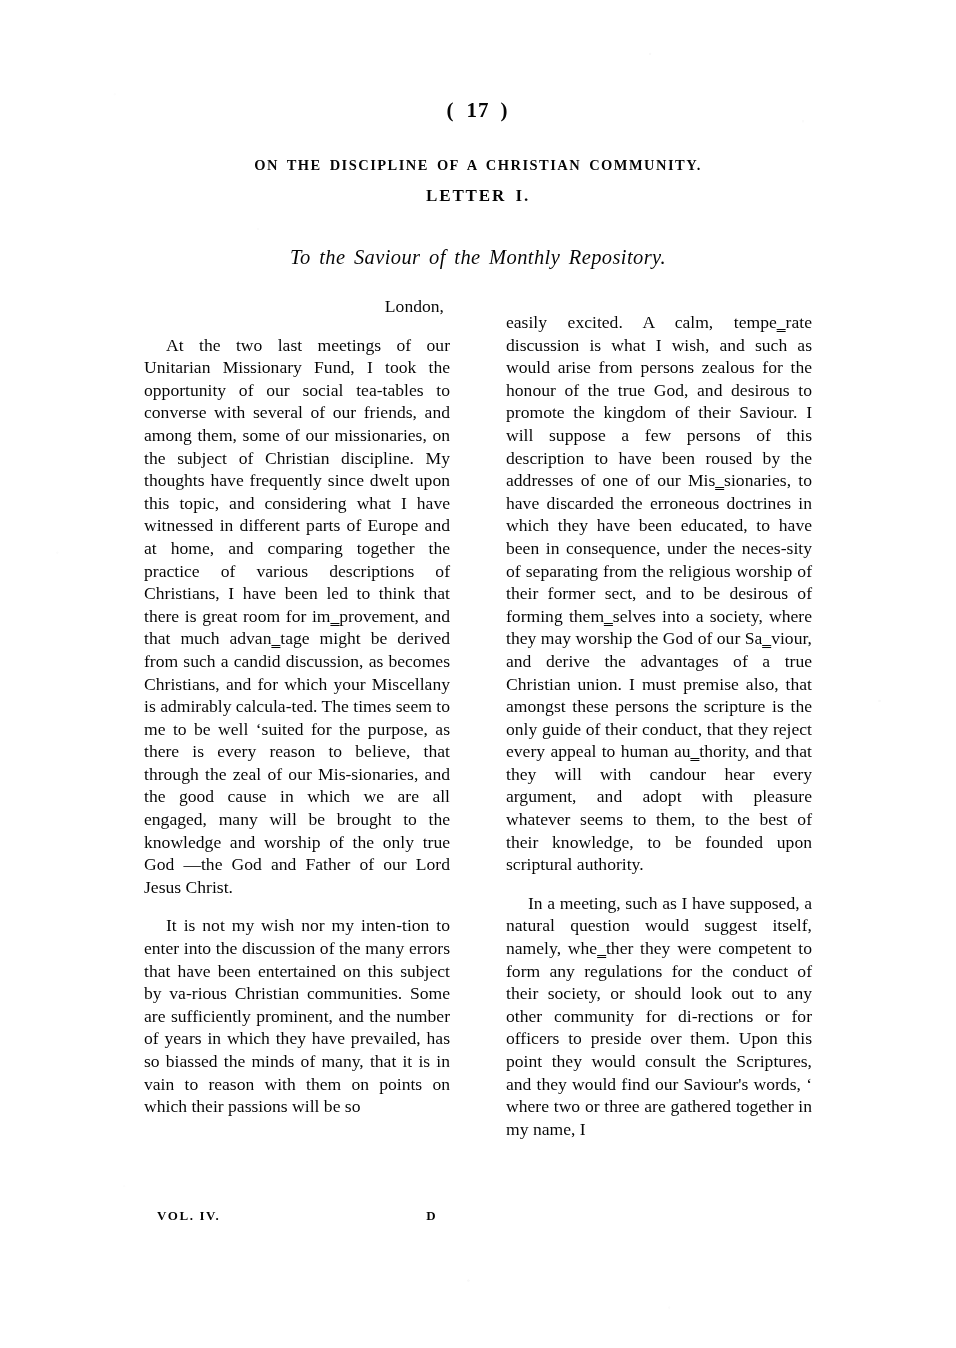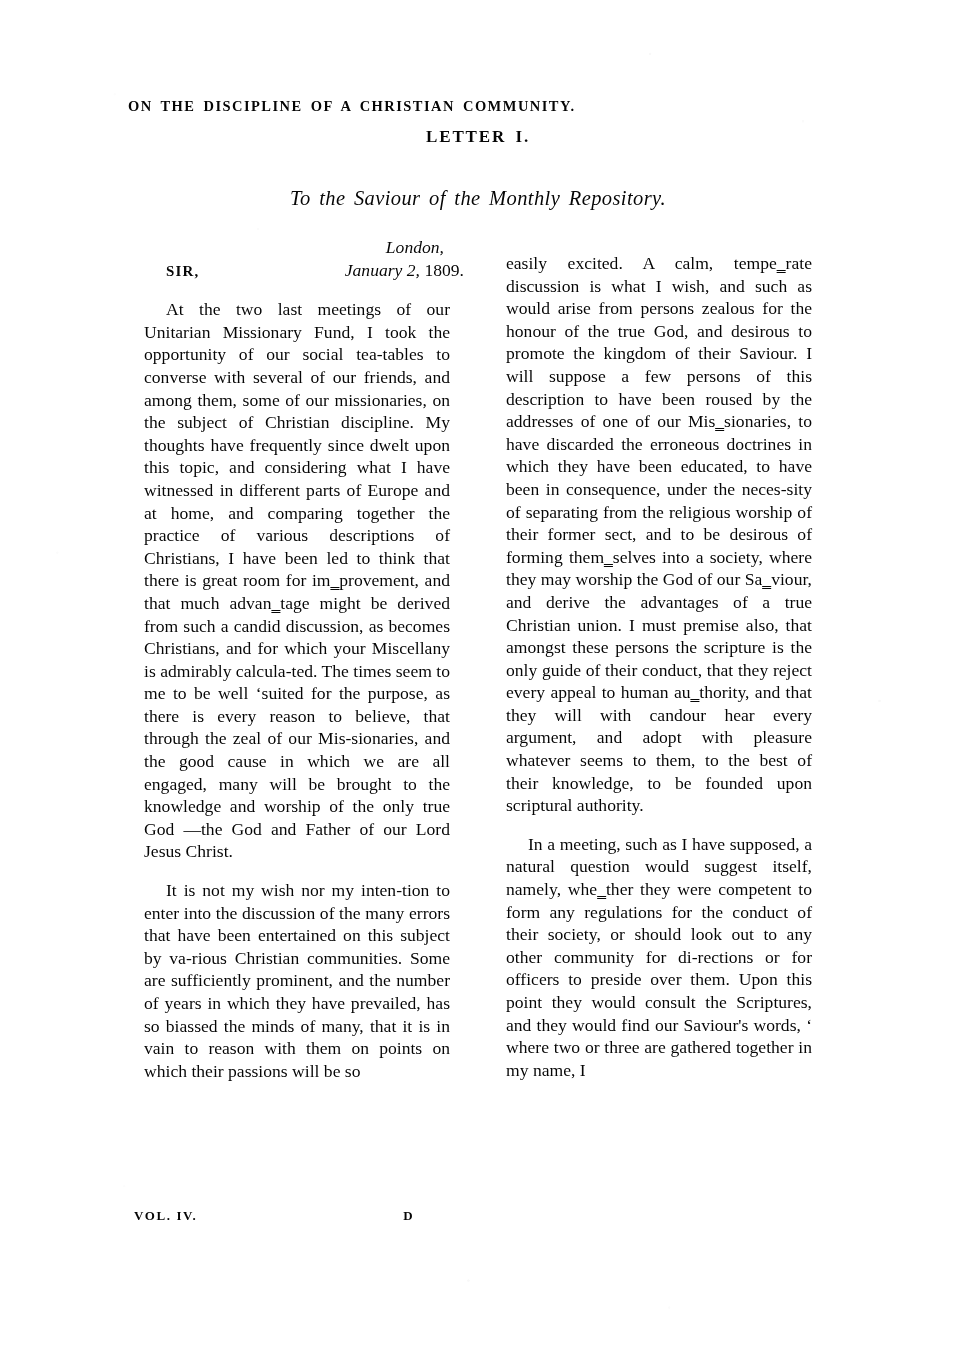--- a/index.html
+++ b/index.html
@@ -48,20 +48,21 @@
     font-size: 21px;
     letter-spacing: 2px;
     font-weight: 700;
     margin: 0 0 34px 0;
     font-family: "Liberation Serif", "DejaVu Serif", serif;
   }
   .folio .num { margin: 0 11px; letter-spacing: 1px; }
 
   
   .article-title {
+    text-align: center;
     font-size: 14.5px;
     font-weight: 700;
     letter-spacing: 1.45px;
     word-spacing: 3px;
     margin: 0 0 12px 0;
     font-family: Liberation Serif, serif;
   }
   .letter-no {
     text-align: center;
     font-size: 17px;
@@ -90,21 +91,20 @@
     font-size: 17.6px;
     line-height: 22.6px;
     text-align: justify;
     text-justify: inter-word;
   }
   .col p { margin: 16px; }
   .col p.indent { text-indent: 22px; }
 
   .dateline {
     margin: 0 0 0 0;
-    font-style: italic;
     text-align: right;
     padding-right: 22px;
     line-height: 22.6px;
   }
   .saluteline {
     display: flex;
     align-items: baseline;
     line-height: 22.6px;
     margin-bottom: 0;
   }
@@ -119,21 +119,21 @@
     font-style: italic;
     margin-left: auto;
     padding-right: 2px;
     white-space: nowrap;
   }
   .datetext .year { font-style: normal; }
 
   
   .footline {
     position: absolute;
-    left: 120px;
+    left: 143px;
     top: 1208px;
     width: 700px;
     display: flex;
     justify-content: center;
   }
   .vol {
     font-size: 13px;
     font-weight: 700;
     letter-spacing: 1.6px;
     font-variant: small-caps;
@@ -151,34 +151,32 @@
   
   .ink { filter: contrast(1.06); }
 </style>
 </head>
 <body>
 
 <div class="page ink">
 
   <div class="content">
 
+    <div class="folio">
+      <span>(</span><span class="num">17</span><span>)</span>
+    </div>
 
     <h1 class="article-title">ON THE DISCIPLINE OF A CHRISTIAN COMMUNITY.</h1>
     <h2 class="letter-no">LETTER I.</h2>
     <div class="addressee">To the Saviour of the Monthly Repository.</div>
 
     <div class="columns">
 
       <div class="col">
         <div class="dateline">London,</div>
-        <div class="saluteline">
-          <span class="salute">SIR,</span>
-          <span class="datetext"><span>January 2,</span>
-            <span class="year">1809.</span></span>
-        </div>
         <p class="indent">At the two last meetings of our Unitarian Missionary Fund, I took the opportunity of our social tea-tables to converse with several of our friends, and among them, some of our missionaries, on the subject of Christian discipline. My thoughts have frequently since dwelt upon this topic, and considering what I have witnessed in different parts of Europe and at home, and comparing together the practice of various descriptions of Christians, I have been led to think that there is great room for im‗provement, and that much advan‗tage might be derived from such a candid discussion, as becomes Christians, and for which your Miscellany is admirably calcula‑ted.   The times seem to me to be well ‘suited for the purpose, as there is every reason to believe, that through the zeal of our Mis-sionaries, and the good cause in which we are all engaged, many will be brought to the knowledge and worship of the only true God —the God and Father of our Lord Jesus Christ.</p>
         <p class="indent">It is not my wish nor my inten-tion to enter into the discussion of the many errors that have been entertained on this subject by va-rious Christian communities. Some are sufficiently prominent, and the number of years in which they have prevailed, has so biassed the minds of many, that it is in vain to reason with them on points on which their passions will be so</p>
       </div>
 
       <div class="col">
         <p>easily excited.   A calm, tempe‗rate discussion is what I wish, and such as would arise from persons zealous for the honour of the true God, and desirous to promote the kingdom of their Saviour.   I will suppose a few persons of this description to have been roused by the addresses of one of our Mis‗sionaries, to have discarded the erroneous doctrines in which they have been educated, to have been in consequence, under the neces-sity of separating from the religious worship of their former sect, and to be desirous of forming them‗selves into a society, where they may worship the God of our Sa‗viour, and derive the advantages of a true Christian union.   I must premise also, that amongst these persons the scripture is the only guide of their conduct, that they reject every appeal to human au‗thority, and that they will with candour hear every argument, and adopt with pleasure whatever seems to them, to the best of their knowledge, to be founded upon scriptural authority.</p>
         <p class="indent">In a meeting, such as I have supposed, a natural question would suggest itself, namely, whe‗ther they were competent to form any regulations for the conduct of their society, or should look out to any other community for di-rections or for officers to preside over them.   Upon this point they would consult the Scriptures, and they would find our Saviour's words, ‘ where two or three are gathered together in my name, I</p>
       </div>
 
     </div>

